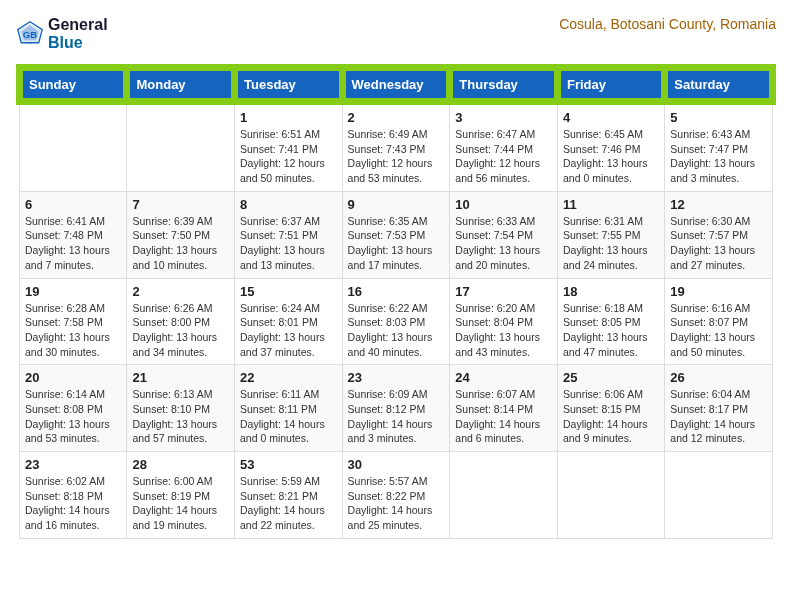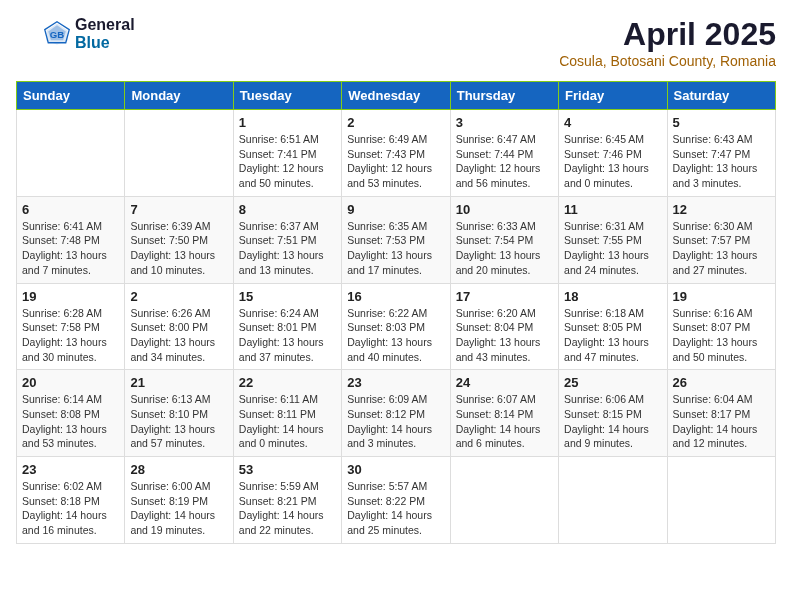--- a/index.html
+++ b/index.html
@@ -8,21 +8,20 @@
       background: #fff;
       width: 792px;
       min-height: 612px;
       padding: 16px;
     }
     .header {
       display: flex;
       justify-content: space-between;
       align-items: flex-start;
       margin-bottom: 12px;
-      margin-left: 27px;
     }
     .logo {
       display: flex;
       align-items: center;
       gap: 4px;
     }
     .logo-icon {
       width: 28px;
       height: 28px;
     }
@@ -43,21 +42,21 @@
       border-collapse: collapse;
       border: 1px solid #ccc;
     }
     .calendar th {
       background-color: #1565c0;
       color: #fff;
       font-size: 13px;
       font-weight: bold;
       padding: 6px 6px;
       text-align: left;
-      border: 1px solid #84cc16;
+      border: 7px solid #84cc16;
     }
     .calendar td {
       vertical-align: top;
       padding: 5px 5px;
       border: 1px solid #ddd;
       width: 108px;
       min-height: 80px;
       background: #fff;
       font-size: 10.5px;
       color: #222;
@@ -92,21 +91,20 @@
       <text x="16" y="20" text-anchor="middle" font-size="11" fill="#1565c0" font-weight="bold">GB</text>
     </svg>
     <div>
       <div style="font-size:16px;font-weight:bold;color:#1a1a2e;">
         <span>General</span><br>
         <span style="color:#0369a1;">Blue</span>
       </div>
     </div>
   </div>
   <div class="title-block">
-    <div class="month-year">April 2025</div>
     <div class="location">Cosula, Botosani County, Romania</div>
   </div>
 </div>
 
 <table class="calendar">
   <thead>
     <tr>
     <th>Sunday</th>
         <th>Monday</th>
         <th>Tuesday</th>

